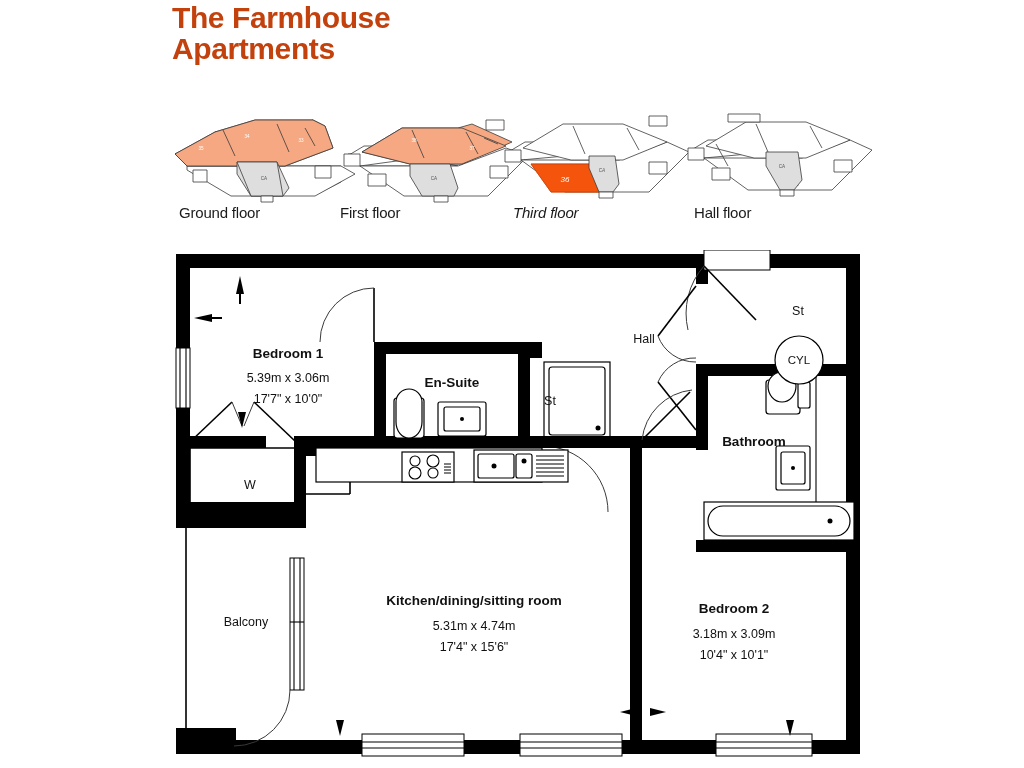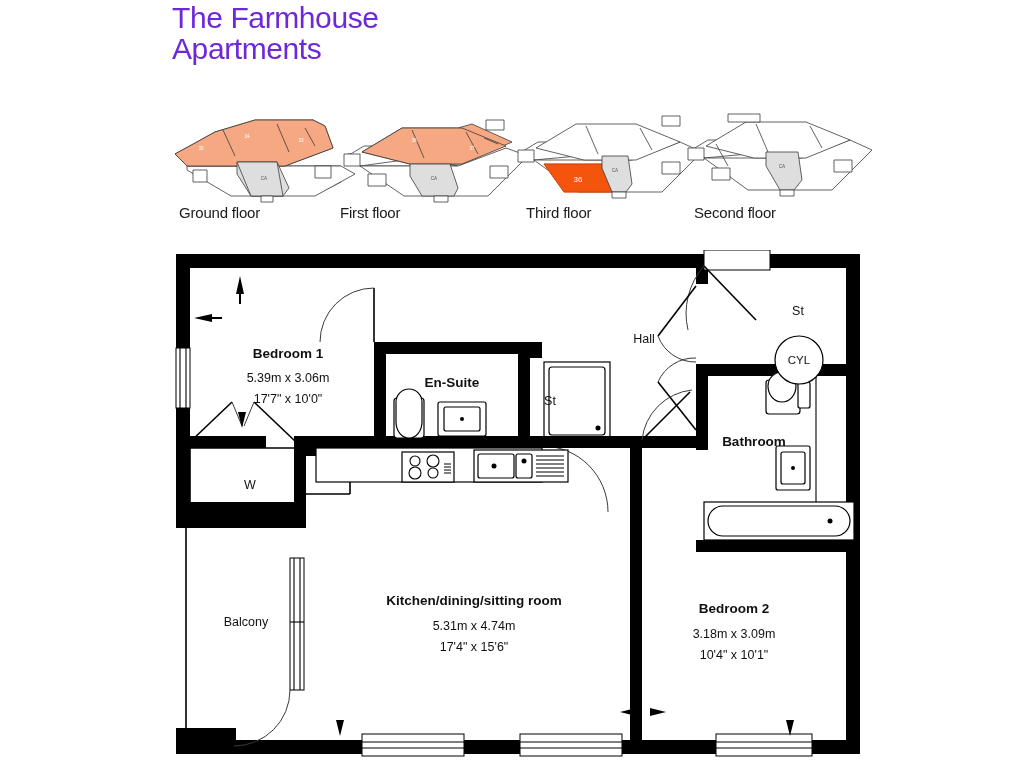--- a/index.html
+++ b/index.html
@@ -18,23 +18,23 @@
   }
 
   
   #title-block {
     position: absolute;
     left: 172px;
     top: 2px;
     width: 420px;
   }
   #title-block .line {
-    color: #6d28d9;
+    color: #c2410c;
     font-size: 30px;
-    font-weight: normal;
+    font-weight: bold;
     line-height: 31px;
     letter-spacing: -0.4px;
     white-space: nowrap;
   }
 
   
   #floor-selector {
     position: absolute;
     left: 0;
     top: 108px;
@@ -182,21 +182,21 @@
         <polygon points="96,88 110,88 110,94 96,94" fill="#ffffff"></polygon>
         <polygon points="148,12 166,12 166,22 148,22" fill="#ffffff"></polygon>
       </g>
       <text class="thumb-unit-lbl" x="76" y="34">38</text>
       <text class="thumb-unit-lbl" x="134" y="42">37</text>
       <text class="thumb-ca-lbl" x="96" y="72">CA</text>
     </svg>
     <div class="floor-caption" style="left:2px; top:96px;">First floor</div>
   </div>
 
-  <div class="floor-thumb" style="left:512px;">
+  <div class="floor-thumb" style="left:499px;font-style:italic;">
     <svg width="200" height="100" viewBox="0 0 200 100">
       <g stroke="#3b3b3b" stroke-width="0.8" stroke-linejoin="round">
         <polygon points="6,46 26,34 86,34 66,48 22,52" fill="#ffffff"></polygon>
         <polygon points="22,52 120,52 168,34 190,44 150,84 66,84" fill="#ffffff"></polygon>
         <polygon points="24,40 64,16 124,16 168,34 124,52 72,52" fill="#ffffff"></polygon>
         <line x1="74" y1="18" x2="86" y2="46"></line>
         <line x1="128" y1="20" x2="140" y2="42"></line>
 
         <polygon points="32,56 90,56 100,84 52,84" fill="#F4540C" stroke="#F4540C"></polygon>
         <polygon points="32,56 90,56 100,84 52,84" fill="none" stroke="#c4430a"></polygon>
@@ -229,21 +229,21 @@
         <polygon points="84,44 116,44 120,72 112,82 98,82 84,58" fill="#DEDEDE"></polygon>
 
         <polygon points="6,40 22,40 22,52 6,52" fill="#ffffff"></polygon>
         <polygon points="30,60 48,60 48,72 30,72" fill="#ffffff"></polygon>
         <polygon points="152,52 170,52 170,64 152,64" fill="#ffffff"></polygon>
         <polygon points="98,82 112,82 112,88 98,88" fill="#ffffff"></polygon>
         <polygon points="46,6 78,6 78,14 46,14" fill="#ffffff"></polygon>
       </g>
       <text class="thumb-ca-lbl" x="100" y="60">CA</text>
     </svg>
-    <div class="floor-caption" style="left:12px; top:96px;">Second floor</div>
+    <div class="floor-caption" style="left:12px; top:96px;">Hall floor</div>
   </div>
 </div>
 
 <div id="plan-wrap">
   <svg id="plan-svg" width="700" height="518" viewBox="0 0 700 518">
 
     <g>
 
       <rect class="wall" x="8" y="4" width="684" height="14"></rect>
 

